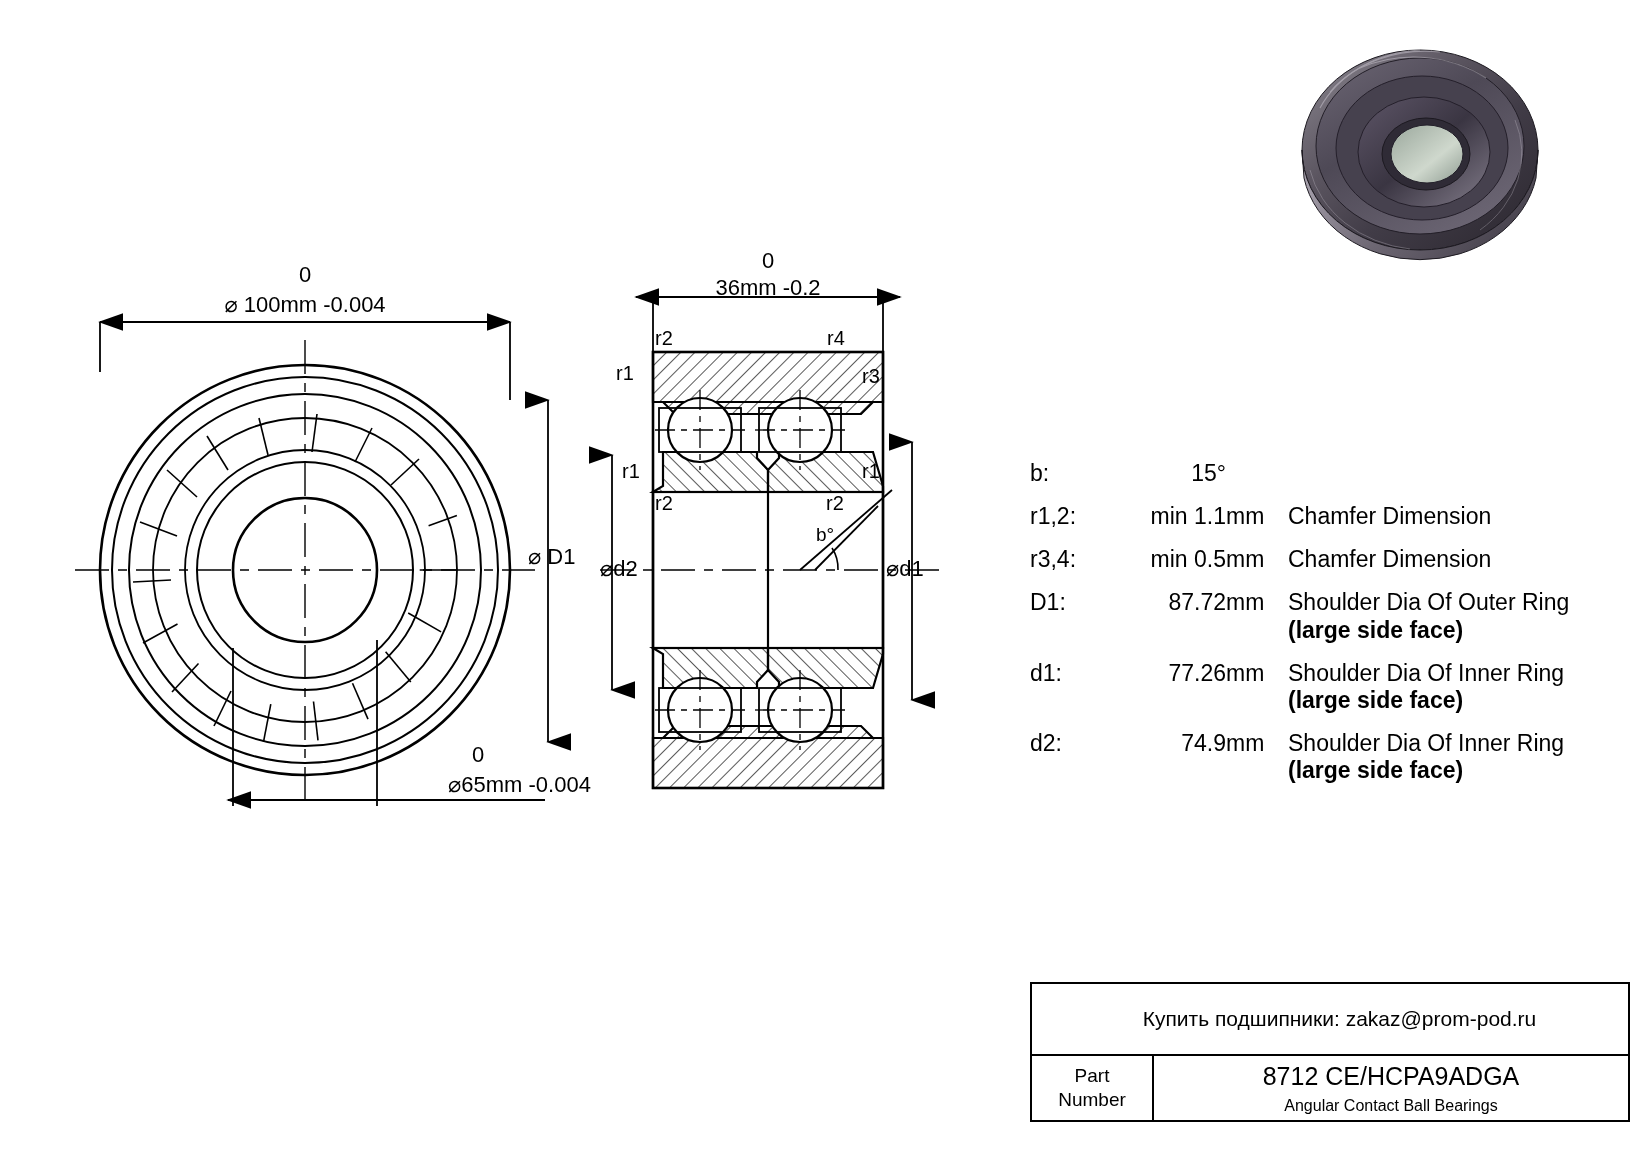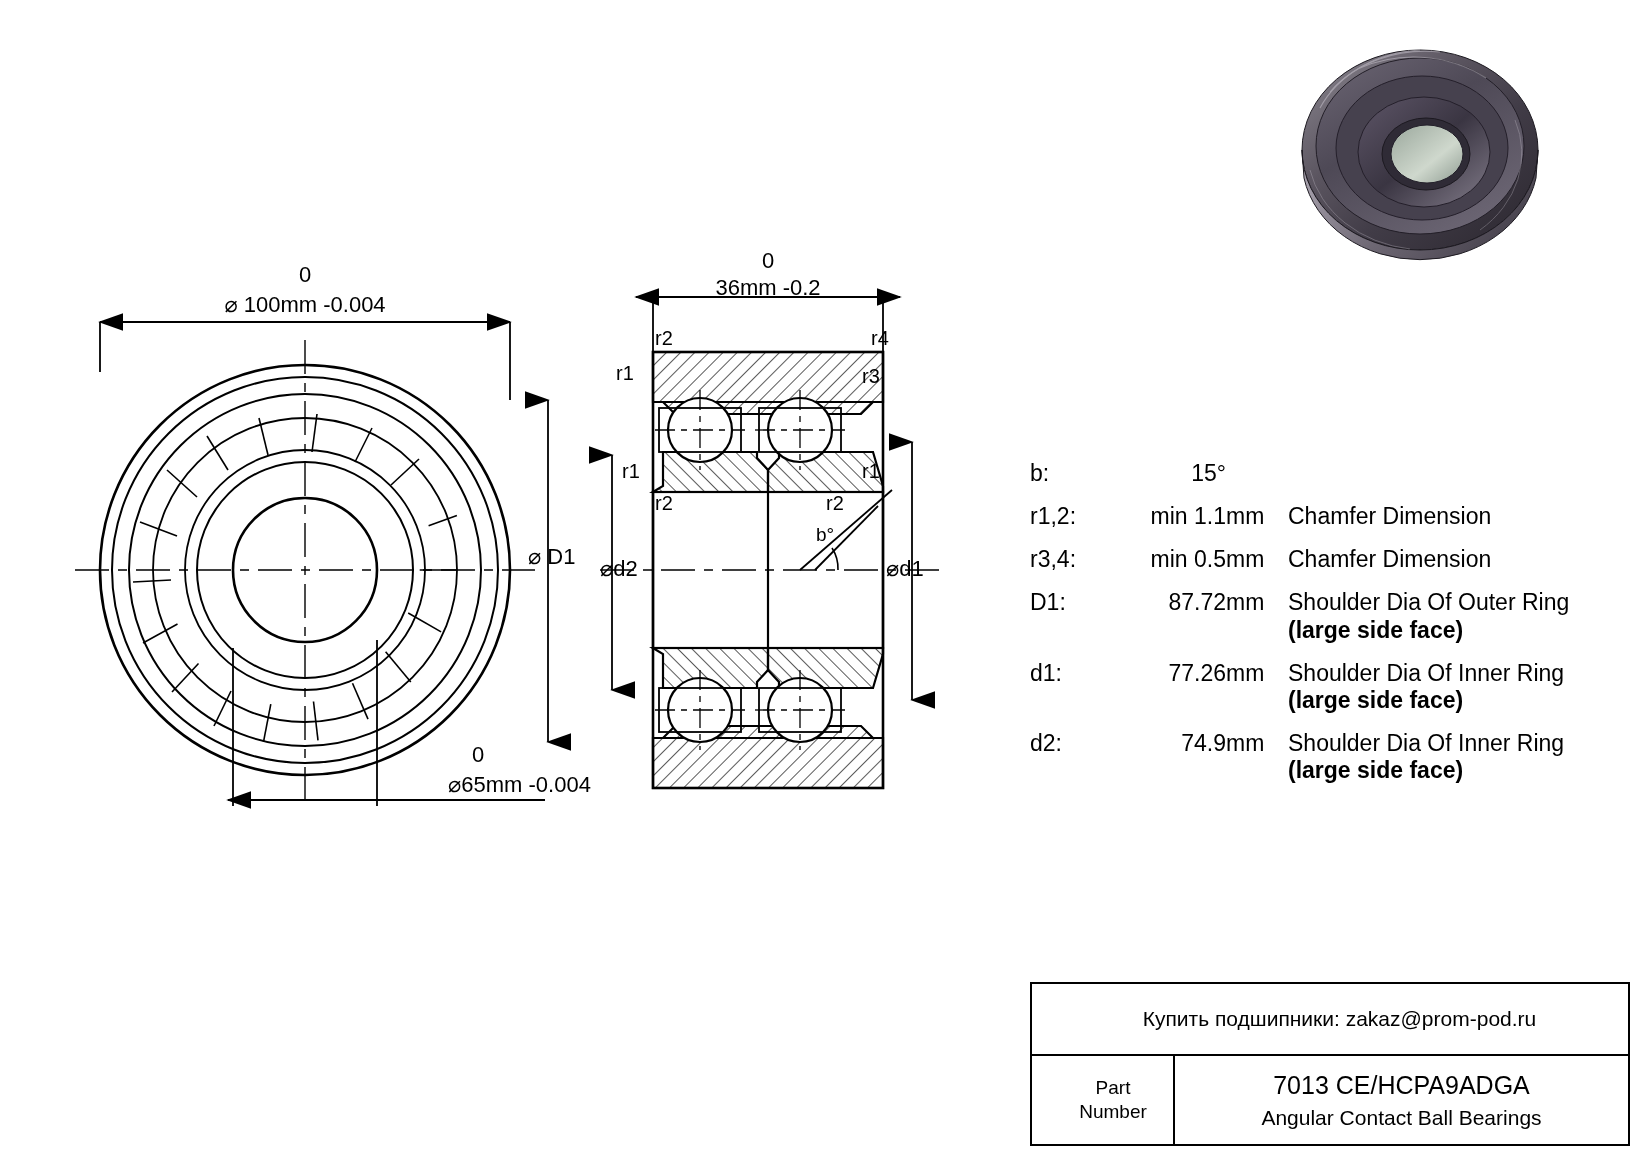--- a/index.html
+++ b/index.html
@@ -79,22 +79,21 @@
     height: 70px;
     display: flex;
     align-items: center;
     justify-content: center;
     border-bottom: 2px solid #000;
     font-size: 21px;
     padding-left: 19px;
   }
   .tb-bottom {
     display: flex;
-    height: 88px;
-    padding-left: 21px;
+    height: 64px;
   }
   .tb-label {
     width: 120px;
     flex: 0 0 120px;
     border-right: 2px solid #000;
     display: flex;
     flex-direction: column;
     align-items: center;
     justify-content: center;
     font-size: 19px;
@@ -105,21 +104,21 @@
     display: flex;
     flex-direction: column;
     align-items: center;
     justify-content: center;
     gap: 6px;
   }
   .tb-part {
     font-size: 25px;
   }
   .tb-type {
-    font-size: 21px;
+    font-size: 16px;
   }
   
   .lbl {
     position: absolute;
     white-space: nowrap;
     font-size: 22px;
   }
   .lbl.small { font-size: 20px; }
   .lbl.tiny  { font-size: 19px; }
 </style>
@@ -334,21 +333,21 @@
   <div class="lbl" style="left:305px; top:262px; transform:translateX(-50%);">0</div>
   <div class="lbl" style="left:305px; top:292px; transform:translateX(-50%);">⌀ 100mm -0.004</div>
 
   <div class="lbl" style="left:478px; top:742px; transform:translateX(-50%);">0</div>
   <div class="lbl" style="left:448px; top:772px;">⌀65mm -0.004</div>
 
   <div class="lbl" style="left:768px; top:248px; transform:translateX(-50%);">0</div>
   <div class="lbl" style="left:768px; top:275px; transform:translateX(-50%);">36mm -0.2</div>
 
   <div class="lbl small" style="left:655px; top:327px;">r2</div>
-  <div class="lbl small" style="left:827px; top:327px;margin-left:44px;">r4</div>
+  <div class="lbl small" style="left:827px; top:327px;">r4</div>
   <div class="lbl small" style="left:616px; top:362px;">r1</div>
   <div class="lbl small" style="left:862px; top:365px;">r3</div>
 
   <div class="lbl small" style="left:622px; top:460px;">r1</div>
   <div class="lbl small" style="left:862px; top:460px;">r1</div>
   <div class="lbl small" style="left:655px; top:492px;">r2</div>
   <div class="lbl small" style="left:826px; top:492px;">r2</div>
 
   <div class="lbl tiny" style="left:816px; top:524px;">b°</div>
 
@@ -410,19 +409,19 @@
   </div>
 
   <div class="title-block">
     <div class="tb-top">Купить подшипники: zakaz@prom-pod.ru</div>
     <div class="tb-bottom">
       <div class="tb-label">
         <span>Part</span>
         <span>Number</span>
       </div>
       <div class="tb-main">
-        <div class="tb-part">7013 CE/HCPA9ADGA</div>
+        <div class="tb-part">8712 CE/HCPA9ADGA</div>
         <div class="tb-type">Angular Contact Ball Bearings</div>
       </div>
     </div>
   </div>
 
 </div>
 
 </body></html>

